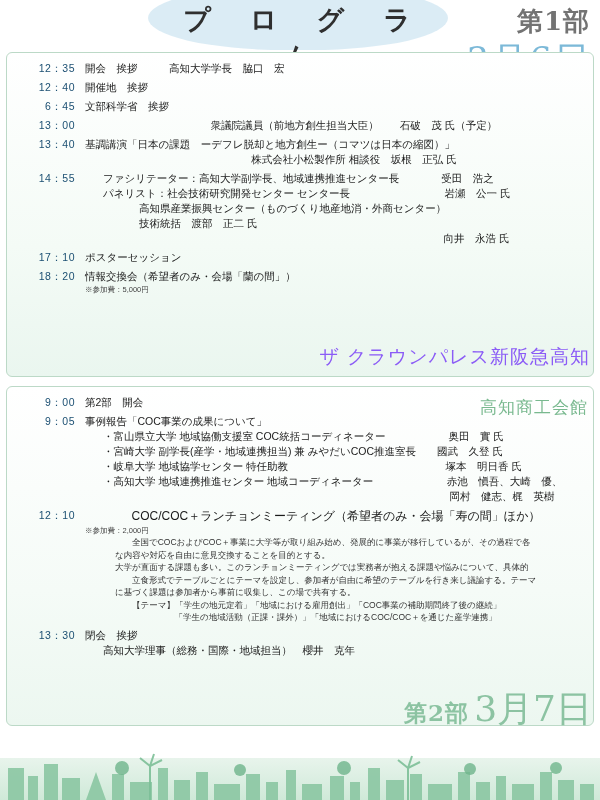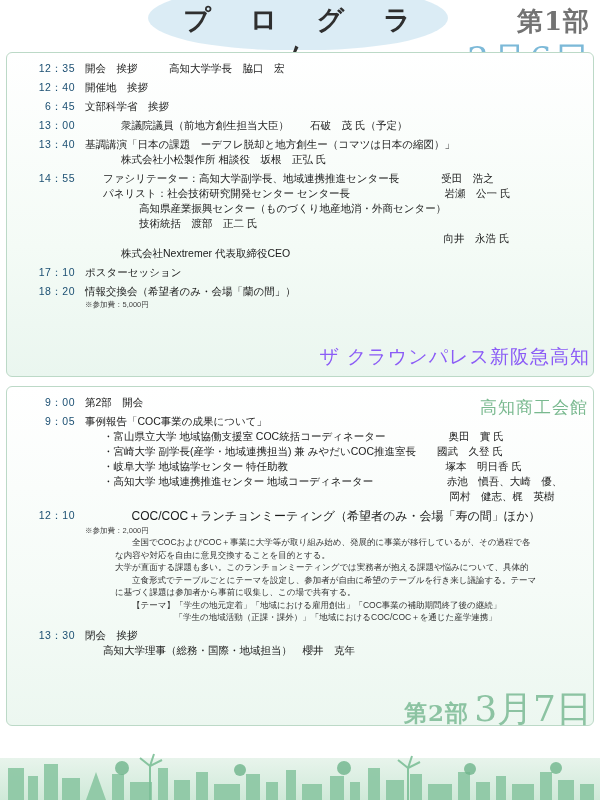--- a/index.html
+++ b/index.html
@@ -101,21 +101,21 @@
   }
   .body-col { flex: 1 1 auto; }
   .ln {
     font-size: 10.5px;
     color: #1a1a1a;
     line-height: 15px;
     white-space: pre;
   }
   .ln.big { font-size: 12px; line-height: 17px; text-align: center; }
   .ln.ind1 { padding-left: 18px; }
-  .ln.ind2 { padding-left: 36px; }
+  .ln.ind2 { padding-left: 36px; text-align: center; }
   .ln.ind3 { padding-left: 54px; }
   .ln.note {
     font-size: 7.5px;
     color: #444;
     line-height: 11px;
   }
   .ln.small {
     font-size: 8.5px;
     line-height: 12.5px;
     color: #333;
@@ -214,21 +214,20 @@
         </div>
       </div>
       <div class="row">
         <div class="time">14：55</div>
         <div class="body-col">
           <div class="ln ind1">ファシリテーター：高知大学副学長、地域連携推進センター長　　　　受田　浩之</div>
           <div class="ln ind1">パネリスト：社会技術研究開発センター センター長　　　　　　　　　岩瀬　公一 氏</div>
           <div class="ln ind3">高知県産業振興センター（ものづくり地産地消・外商センター）</div>
           <div class="ln ind3">技術統括　渡部　正二 氏</div>
           <div class="ln ind3">　　　　　　　　　　　　　　　　　　　　　　　　　　　　　向井　永浩 氏</div>
-          <div class="ln ind2">株式会社Nextremer 代表取締役CEO</div>
         </div>
       </div>
       <div class="row">
         <div class="time">17：10</div>
         <div class="body-col">
           <div class="ln">ポスターセッション</div>
         </div>
       </div>
       <div class="row">
         <div class="time">18：20</div>

